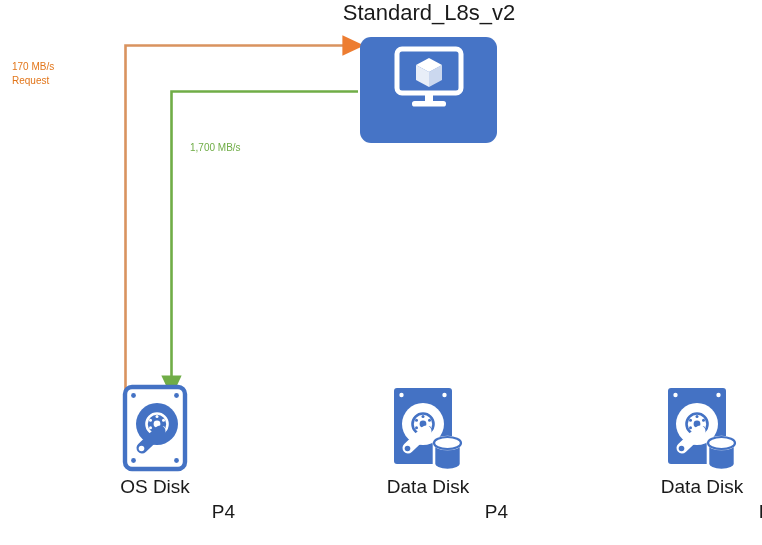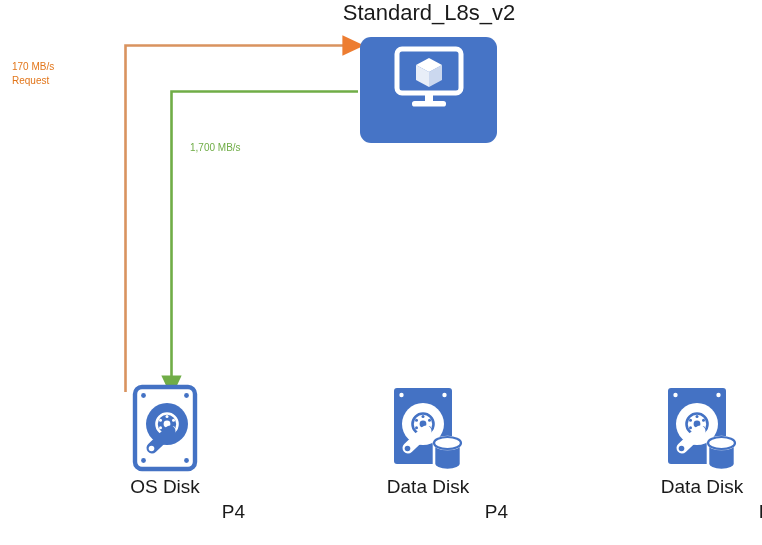--- a/index.html
+++ b/index.html
@@ -112,21 +112,21 @@
     font-size: 19px;
     color: #1a1a1a;
     line-height: 1.33;
     font-family: "Liberation Sans", sans-serif;
   }
   .disk-caption .sub {
     display: block;
     text-align: right;
   }
 
-  #disk-os   { left: 85px;  top: 382px; }
+  #disk-os   { left: 75px;  top: 382px; }
   #disk-d1   { left: 348px; top: 382px; }
   #disk-d2   { left: 622px; top: 382px; }
 </style>
 </head>
 <body>
 
 <div id="canvas">
 
   <svg class="diagram-svg" viewBox="0 0 762 545">
     <defs>

